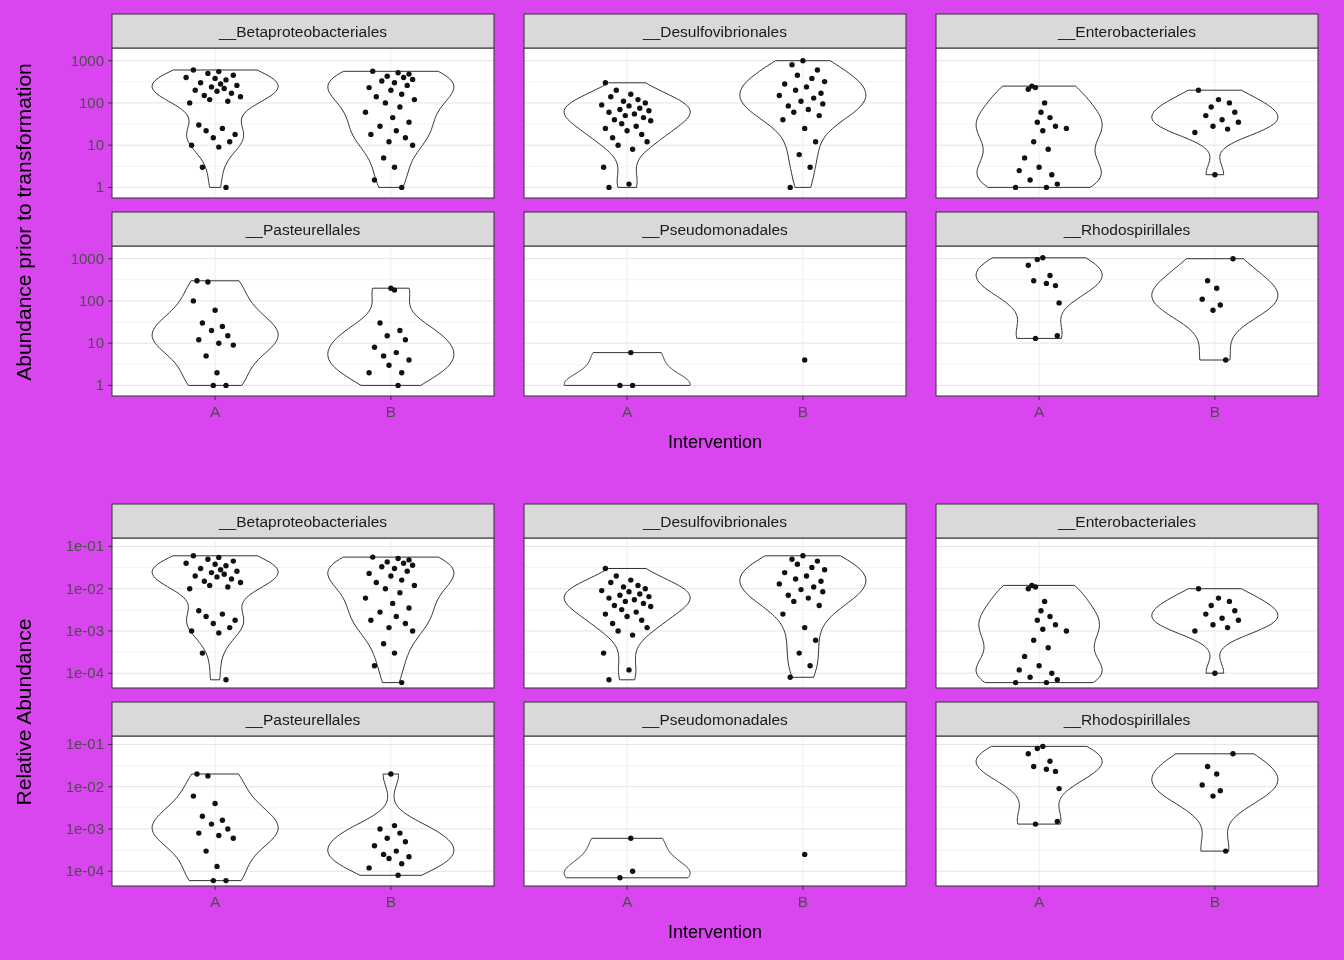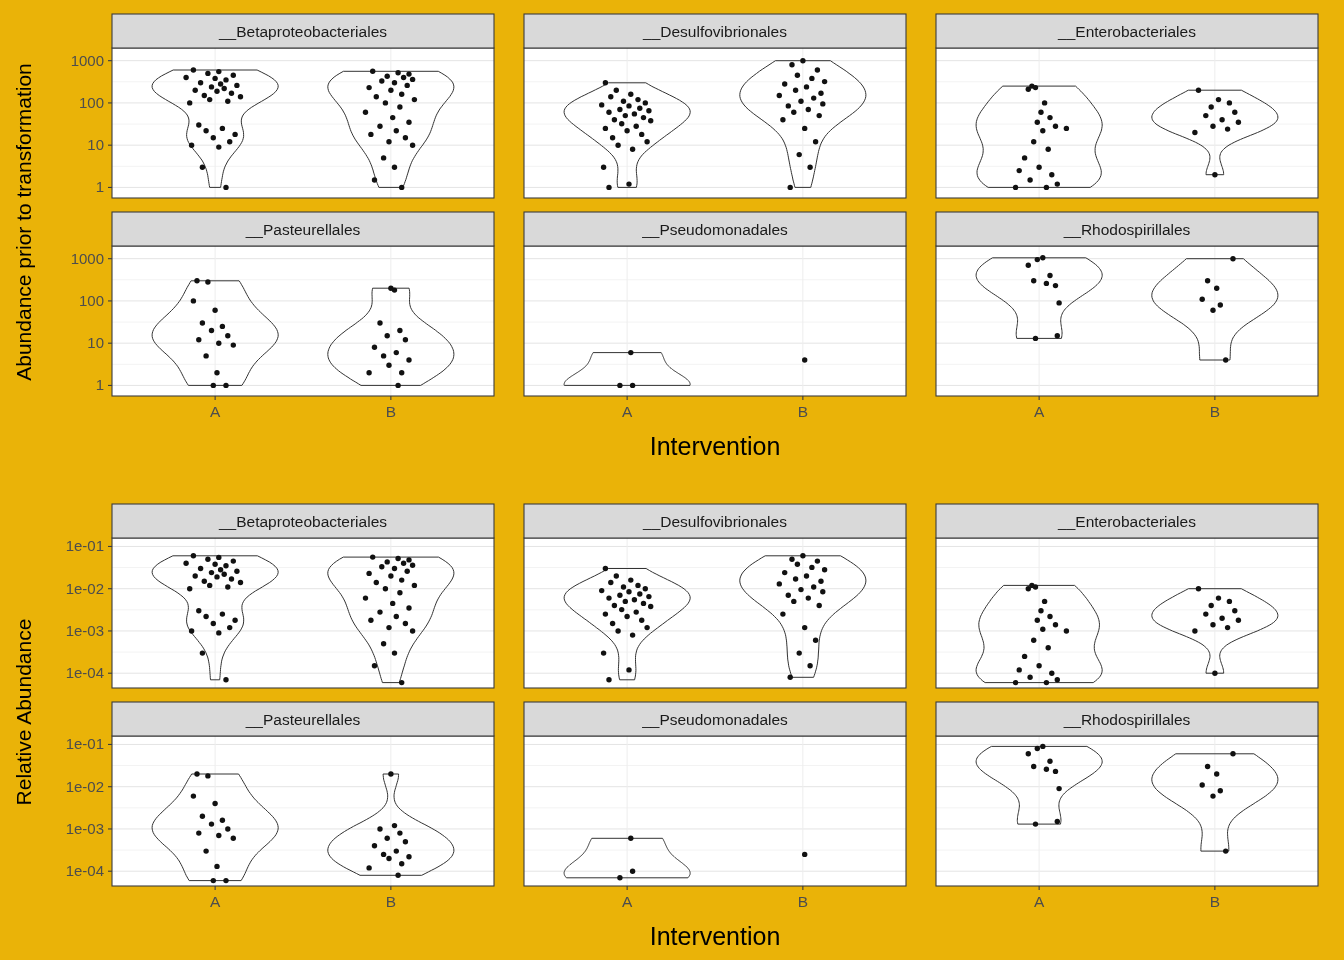--- a/index.html
+++ b/index.html
@@ -1,21 +1,21 @@
 <!DOCTYPE html>
 <html><head>
 <meta charset="utf-8">
 <style>
   html,body{margin:0;padding:0;background:#ffffff;}
   body{width:1344px;height:960px;position:relative;font-family:"Liberation Sans",sans-serif;color:#000;}
-  .page{position:absolute;inset:0;background:#eab308;}
+  .page{position:absolute;inset:0;background:#d946ef;}
   svg.chart{position:absolute;left:0;}
   svg text{font-family:"Liberation Sans",sans-serif;}
   .ytitle{position:absolute;transform:translate(-50%,-50%) rotate(-90deg);white-space:nowrap;font-size:21px;color:#000;}
-  .xtitle{position:absolute;transform:translateX(-50%);white-space:nowrap;font-size:25px;color:#000;}
+  .xtitle{position:absolute;transform:translateX(-50%);white-space:nowrap;font-size:18px;color:#000;}
 </style>
 </head>
 <body>
 
 <div class="page">
 
   <svg class="chart" width="1344" height="470" style="top:0;">
       <rect x="112" y="48" width="382" height="150" fill="#ffffff"></rect>
       <line x1="112" x2="494" y1="187.43661971830986" y2="187.43661971830986" stroke="#e4e4e4" stroke-width="1"></line>
       <line x1="112" x2="494" y1="166.30985915492957" y2="166.30985915492957" stroke="#f3f3f3" stroke-width="1"></line>

